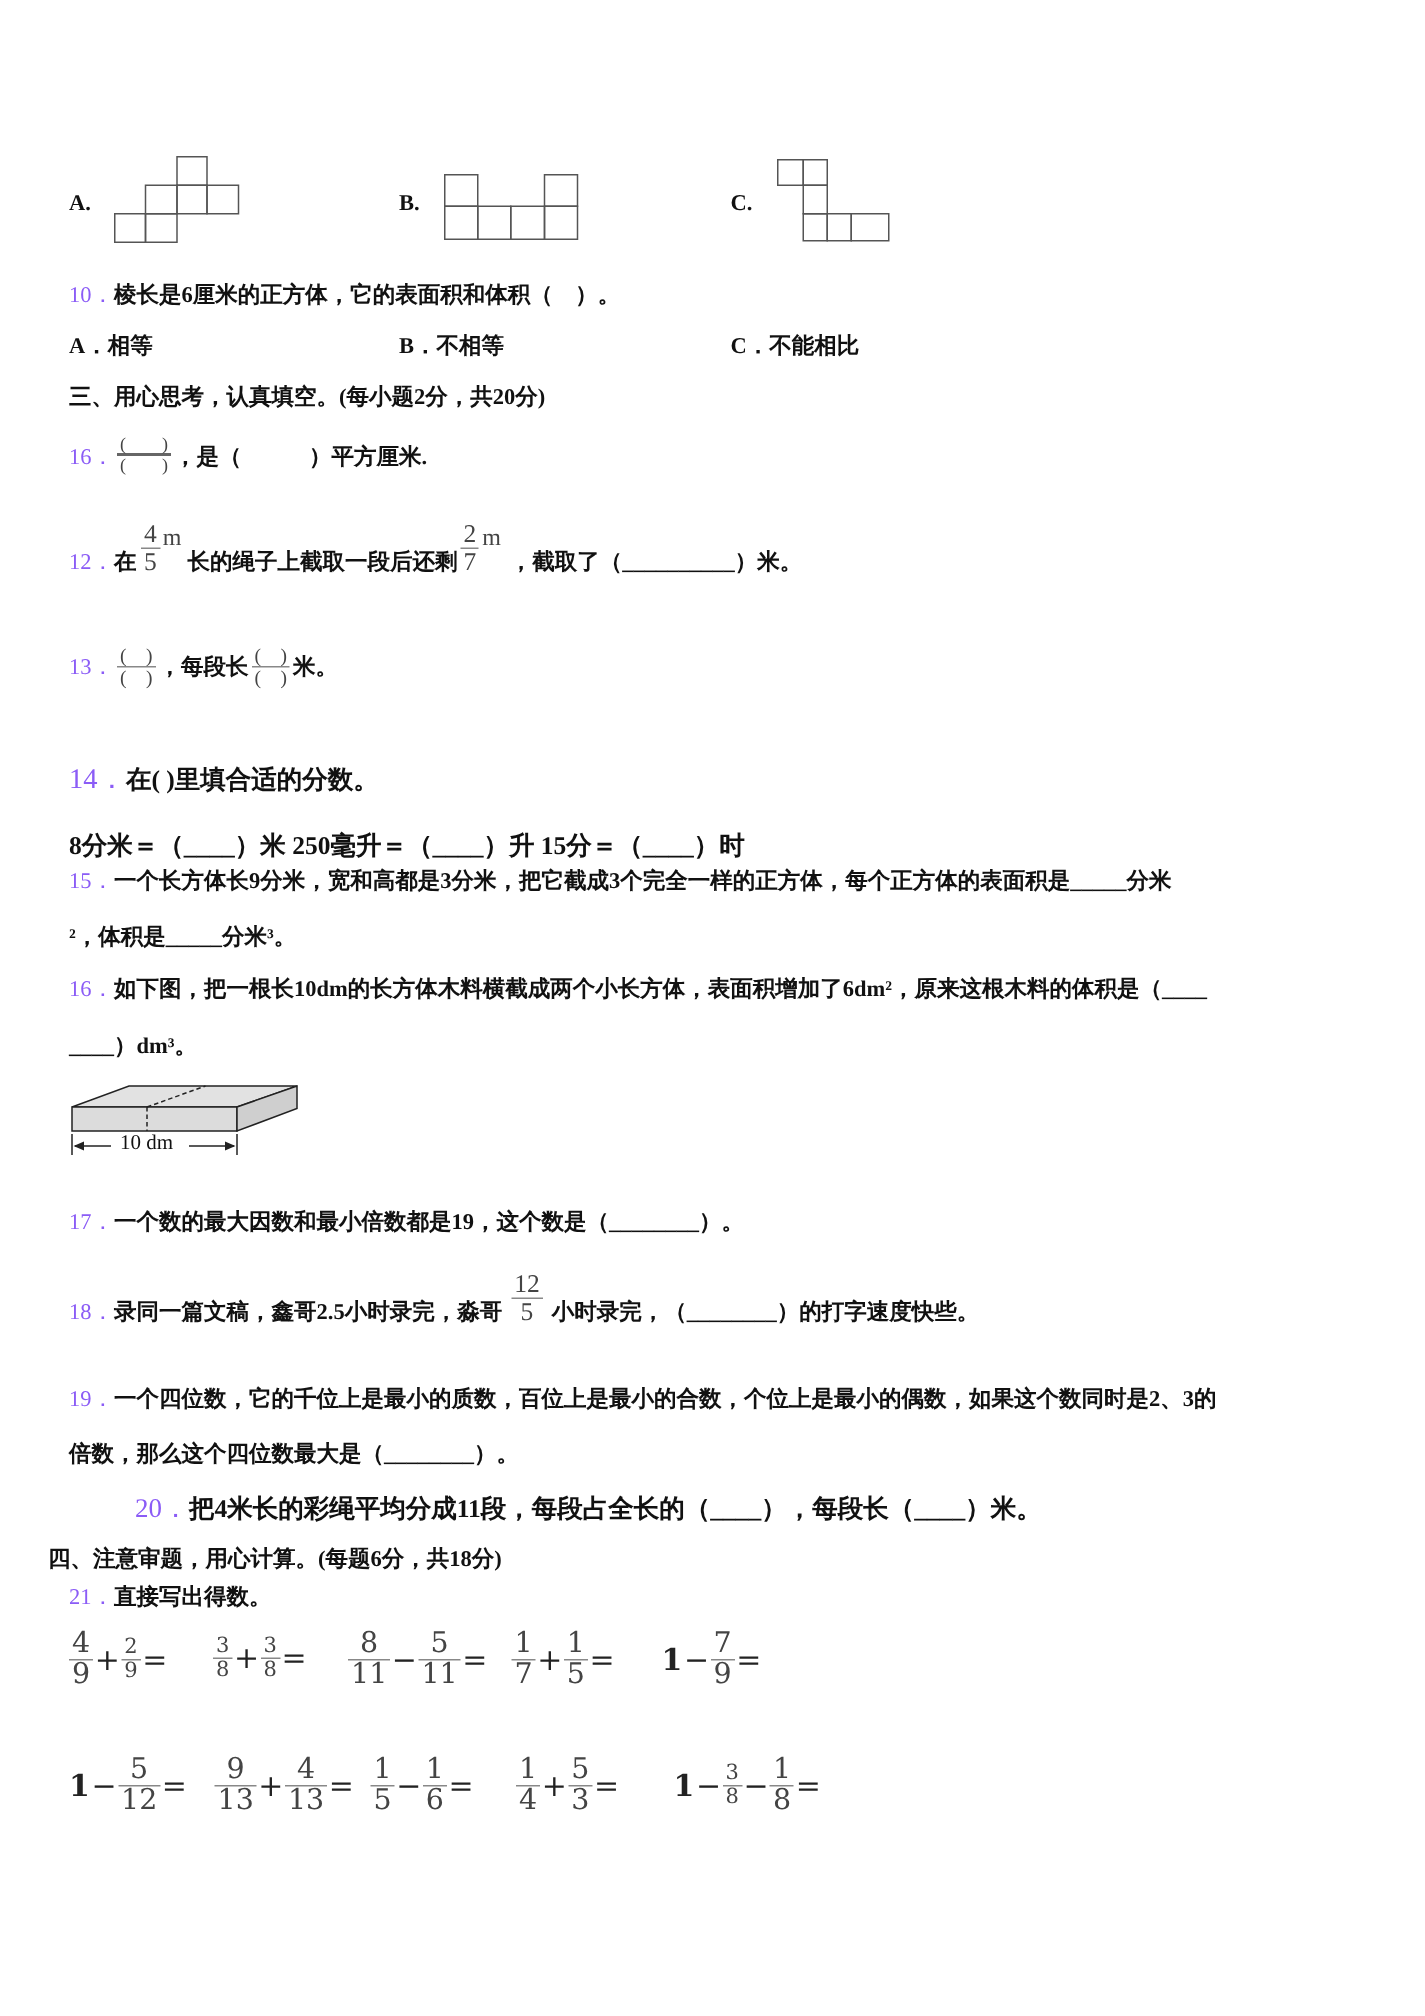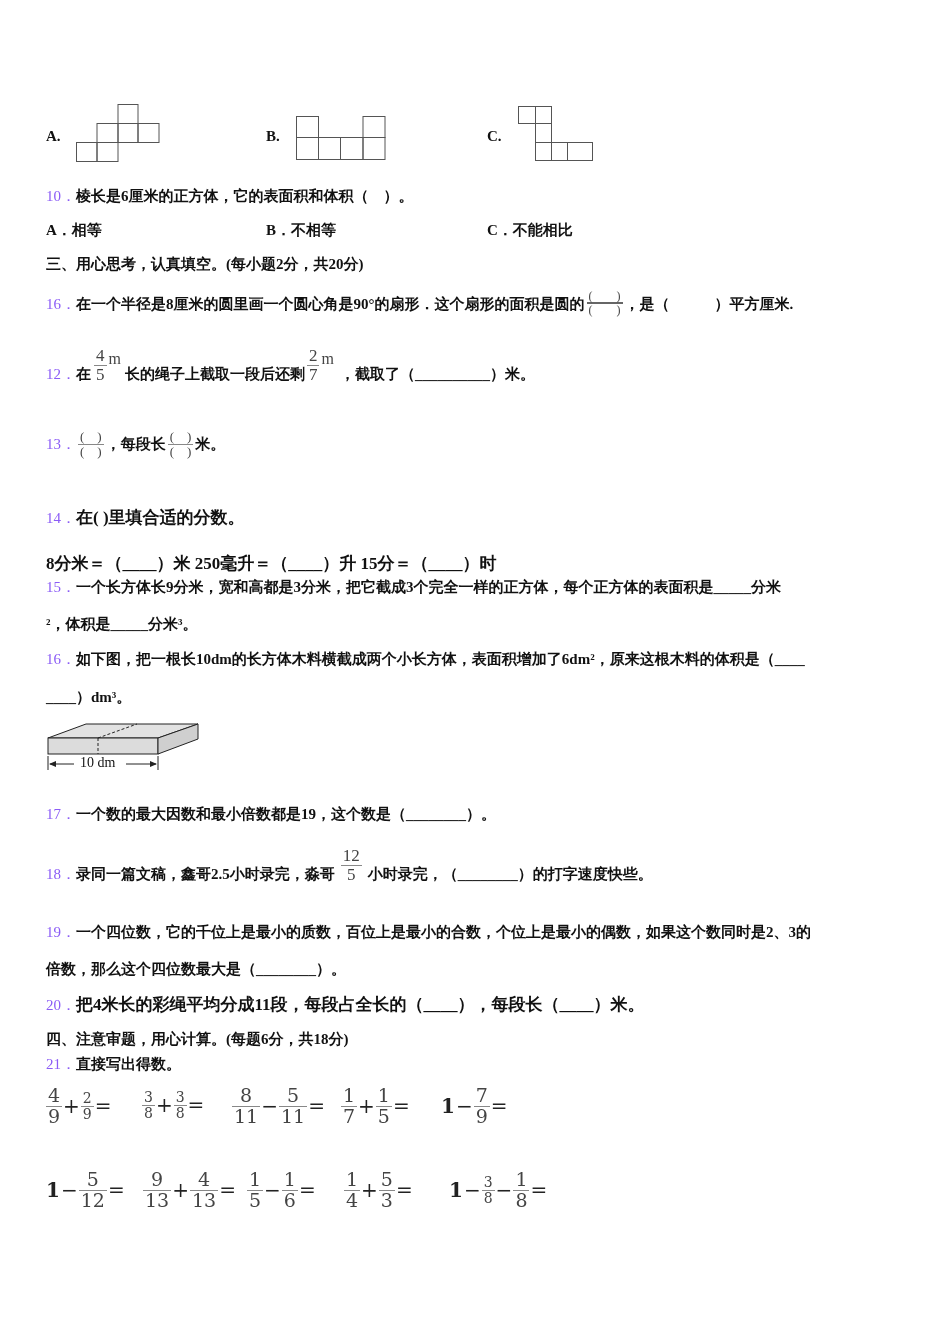--- a/index.html
+++ b/index.html
@@ -66,21 +66,20 @@
   <span class="num">10．</span><span>棱长是6厘米的正方体，它的表面积和体积（　）。</span>
 </div>
 <div class="abs t" style="left:46px;top:221px;"><span>A．</span><span>相等</span></div>
 <div class="abs t" style="left:266px;top:221px;"><span>B．</span><span>不相等</span></div>
 <div class="abs t" style="left:487px;top:221px;"><span>C．</span><span>不能相比</span></div>
 
 <div class="abs t" style="left:46px;top:255px;">三、用心思考，认真填空。(每小题2分，共20分)</div>
 
 <div class="abs t" style="left:46px;top:274px;height:40px;display:flex;align-items:flex-end;">
   <span class="num">16．</span>
-  <span>在一个半径是8厘米的圆里画一个圆心角是90°的扇形．这个扇形的面积是圆的</span>
   <span class="frac paren" style="margin:0 2px;position:relative;top:3px;">
     <span class="n">(　　)</span>
     <span class="d" style="border-top:2px solid #666;">(　　)</span>
   </span>
   <span>，是（　　　）平方厘米.</span>
 </div>
 
 <div class="abs t" style="left:46px;top:338px;height:46px;display:flex;align-items:flex-end;">
   <span class="num">12．</span>
   <span>在</span>
@@ -106,21 +105,21 @@
     </span>
   <span>，每段长</span>
   <span class="frac paren" style="font-size:13px;margin:0 2px;">
       <span class="n">(　)</span>
       <span class="d">(　)</span>
     </span>
   <span>米。</span>
 </div>
 
 <div class="abs big" style="left:46px;top:506px;">
-  <span class="num" style="font-size:15px;">14．</span><span>在( )里填合适的分数。</span>
+  <span class="num" style="font-size:19px;">14．</span><span>在( )里填合适的分数。</span>
 </div>
 <div class="abs big" style="left:46px;top:552px;">8分米＝（____）米  250毫升＝（____）升  15分＝（____）时</div>
 
 <div class="abs t" style="left:46px;top:578px;">
   <span class="num">15．</span><span>一个长方体长9分米，宽和高都是3分米，把它截成3个完全一样的正方体，每个正方体的表面积是_____分米</span>
 </div>
 <div class="abs t" style="left:46px;top:615px;">²，体积是_____分米³。</div>
 
 <div class="abs t" style="left:46px;top:650px;">
   <span class="num">16．</span><span>如下图，把一根长10dm的长方体木料横截成两个小长方体，表面积增加了6dm²，原来这根木料的体积是（____</span>
@@ -159,24 +158,24 @@
     </span>
   <span>小时录完，（________）的打字速度快些。</span>
 </div>
 
 <div class="abs t" style="left:46px;top:923px;">
   <span class="num">19．</span><span>一个四位数，它的千位上是最小的质数，百位上是最小的合数，个位上是最小的偶数，如果这个数同时是2、3的</span>
 </div>
 <div class="abs t" style="left:46px;top:960px;">倍数，那么这个四位数最大是（________）。</div>
 
 <div class="abs big" style="left:46px;top:993px;">
-  <span class="num" style="font-size:15px;">20．</span><span>把4米长的彩绳平均分成11段，每段占全长的（____），每段长（____）米。</span>
-</div>
-
-<div class="abs t" style="left:46px;top:1030px;">四、注意审题，用心计算。(每题6分，共18分)</div>
+  <span class="num" style="font-size:18px;margin-left:44px;">20．</span><span>把4米长的彩绳平均分成11段，每段占全长的（____），每段长（____）米。</span>
+</div>
+
+<div class="abs t" style="left:32px;top:1030px;">四、注意审题，用心计算。(每题6分，共18分)</div>
 
 <div class="abs t" style="left:46px;top:1055px;">
   <span class="num">21．</span><span>直接写出得数。</span>
 </div>
 
 <div class="abs calc" style="left:46px;top:1086px;">
   <span class="frac"><span class="n">4</span><span class="d">9</span></span><span class="op">+</span><span class="frac sm"><span class="n">2</span><span class="d">9</span></span><span class="op">=</span>
 </div>
 <div class="abs calc" style="left:142px;top:1090px;">
   <span class="frac sm"><span class="n">3</span><span class="d">8</span></span><span class="op">+</span><span class="frac sm"><span class="n">3</span><span class="d">8</span></span><span class="op">=</span>

